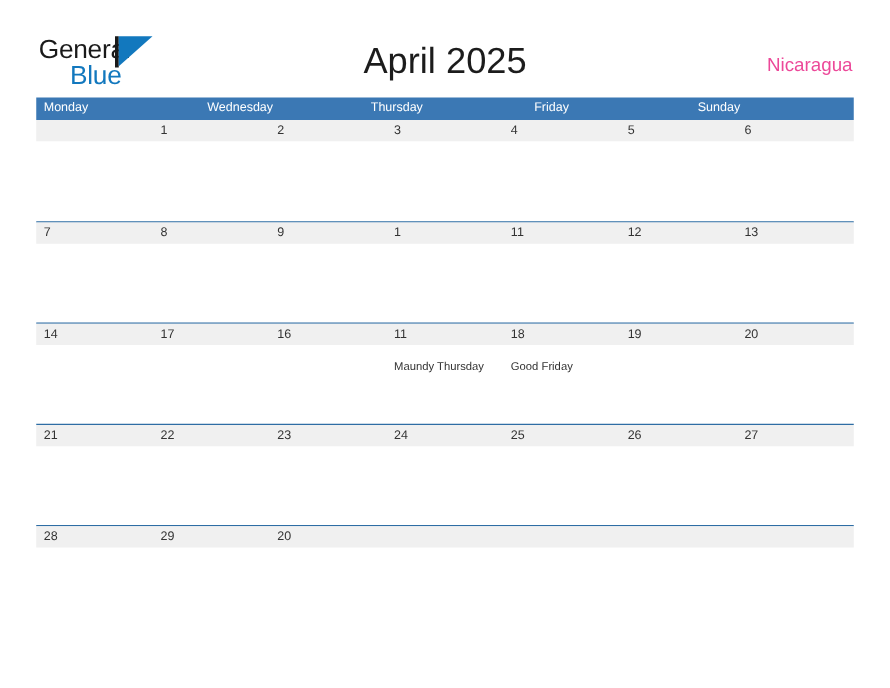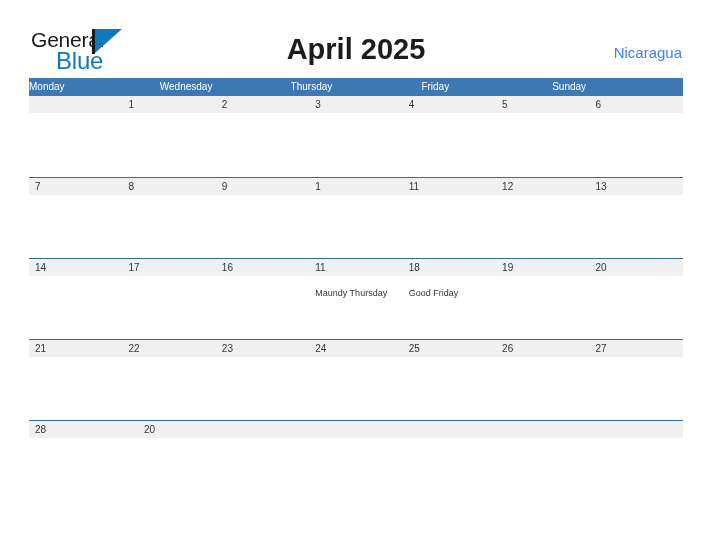--- a/index.html
+++ b/index.html
@@ -61,47 +61,47 @@
     top: 1px;
     width: 0;
     height: 0;
     border-left: 27px solid #1278be;
     border-bottom: 24px solid transparent;
   }
   .logo-blue {
     position: absolute;
     left: 25px;
     top: 21px;
-    font-size: 24px;
+    font-size: 21px;
     line-height: 24px;
     letter-spacing: -0.2px;
     color: #1278be;
     font-family: "Liberation Sans", sans-serif;
   }
 
   .cal-title {
     position: absolute;
     left: 0;
     right: 0;
     top: 32px;
     text-align: center;
     font-size: 29px;
     line-height: 34px;
     color: #1c1c1c;
-    font-weight: bold;
+    font-weight: normal;
     font-family: "Liberation Sans", sans-serif;
   }
 
   .cal-location {
     position: absolute;
     right: 30px;
     top: 44px;
     font-size: 15px;
     line-height: 18px;
-    color: #3b82f6;
+    color: #ec4899;
     text-align: center;
     font-family: "Liberation Sans", sans-serif;
   }
 
   
   .calendar {
     position: absolute;
     left: 29px;
     top: 78px;
     width: 654px;
@@ -112,20 +112,21 @@
     width: 100%;
     height: 18px;
     background: #3b78b4;
   }
   .weekday-cell {
     flex: 1 1 0;
     min-width: 0;
     color: #ffffff;
     font-size: 10px;
     line-height: 18px;
+    padding-left: 6px;
     white-space: nowrap;
     overflow: hidden;
     font-family: "Liberation Sans", sans-serif;
   }
 
   .week-row {
     position: relative;
     display: flex;
     width: 100%;
     height: 81px;
@@ -302,20 +303,23 @@
           <div class="day-cell">
             <div class="day-number">27</div>
           </div>
         </div>
         <div class="week-row">
           <div class="week-band"></div>
           <div class="day-cell">
             <div class="day-number">28</div>
           </div>
           <div class="day-cell">
+            <div class="day-number">29</div>
+          </div>
+          <div class="day-cell">
             <div class="day-number">20</div>
           </div>
           <div class="day-cell empty">
             <div class="day-number"></div>
           </div>
           <div class="day-cell empty">
             <div class="day-number"></div>
           </div>
           <div class="day-cell empty">
             <div class="day-number"></div>

